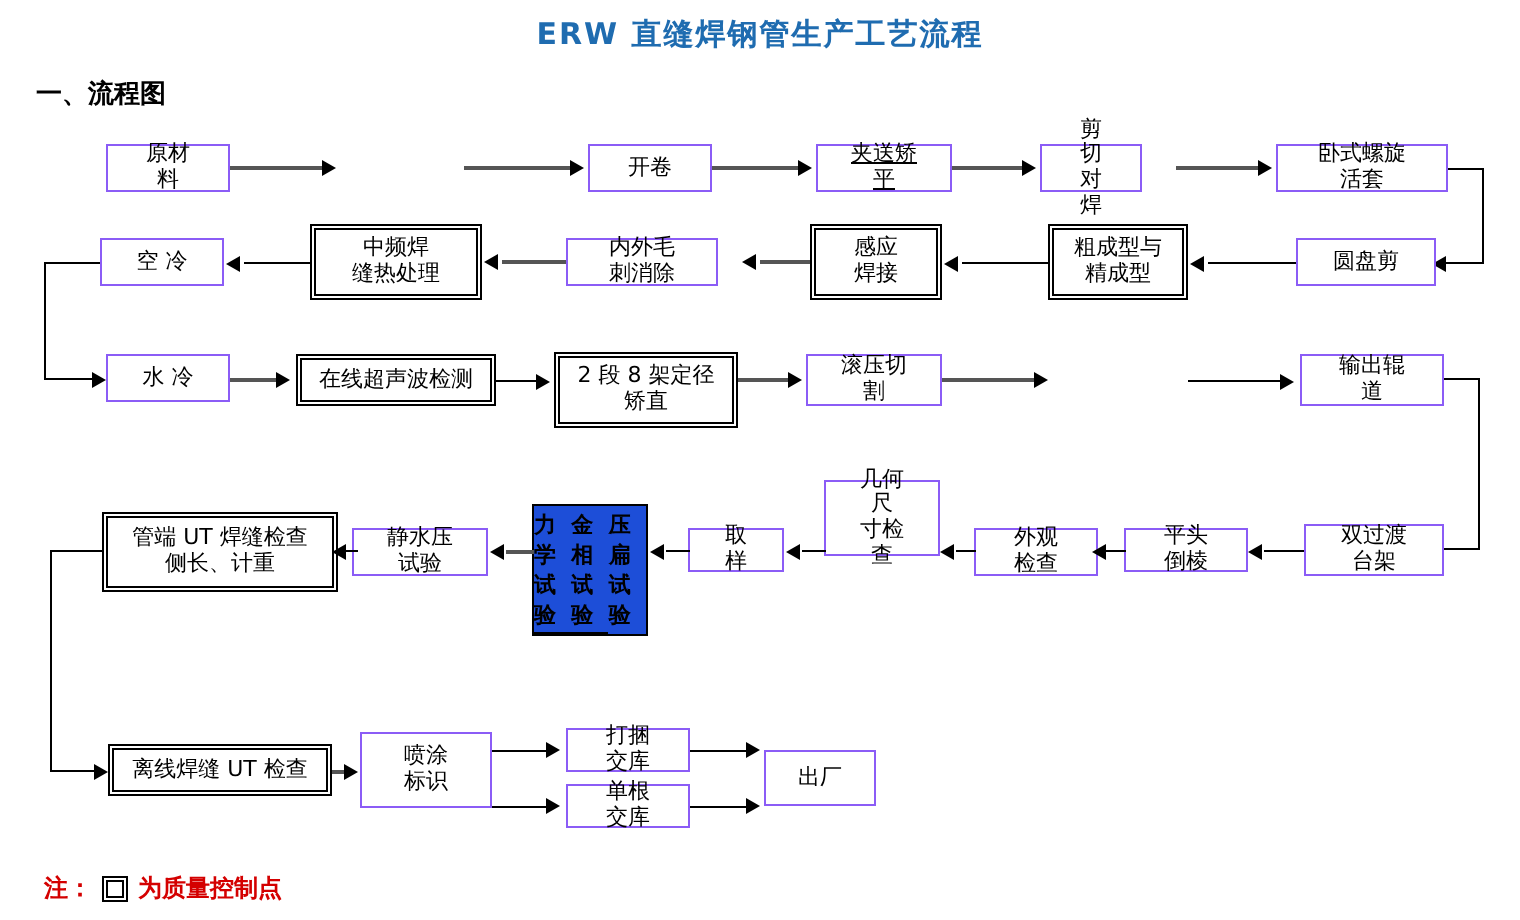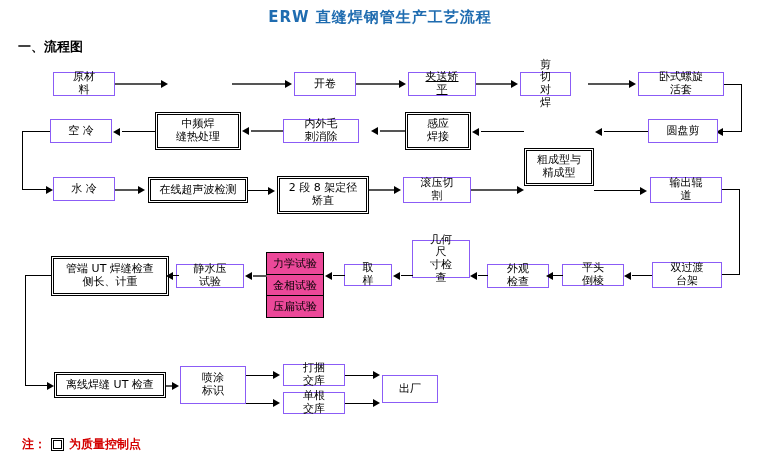--- a/index.html
+++ b/index.html
@@ -26,22 +26,22 @@
     padding:0 16px;white-space:pre-line;
   }
   .node.qc{
     border:1px solid #000;
     box-shadow:inset 0 0 0 1px #fff, inset 0 0 0 2px #000;
     padding:2px;
   }
 
   
   .stack{
-    position:absolute;box-sizing:border-box;background:#ec4899;border:1px solid #000;
-    display:flex;flex-direction:column;
+    position:absolute;box-sizing:border-box;background:#1d4ed8;border:1px solid #000;
+    display:flex;flex-direction:row;font-weight:bold;
   }
   .stack .cell{
     flex:1;display:flex;align-items:center;justify-content:center;
     font-size:11px;color:#000;border-bottom:1px solid #000;
   }
   .stack .cell:last-child{border-bottom:none;}
 
   
   .ln{position:absolute;background:#000;}
   .lh{height:1px;}
@@ -91,21 +91,21 @@
   <div class="ln lv" style="left:741px;top:84px;height:48px;"></div>
   <div class="ln lh" style="left:723px;top:131px;width:19px;"></div>
   <div class="arw l" style="left:716px;top:128px;"></div>
 
   <div class="node" style="left:50px;top:119px;width:62px;height:24px;">空 冷</div>
   <div class="node qc" style="left:155px;top:112px;width:86px;height:38px;">中频焊
 缝热处理</div>
   <div class="node" style="left:283px;top:119px;width:76px;height:24px;">内外毛刺消除</div>
   <div class="node qc" style="left:405px;top:112px;width:66px;height:38px;">感应
 焊接</div>
-  <div class="node qc" style="left:524px;top:112px;width:70px;height:38px;margin-top:36px;">粗成型与
+  <div class="node qc" style="left:524px;top:112px;width:70px;height:38px;">粗成型与
 精成型</div>
   <div class="node" style="left:648px;top:119px;width:70px;height:24px;">圆盘剪</div>
 
   <div class="ln lh" style="left:122px;top:131px;width:33px;"></div>
   <div class="arw l" style="left:113px;top:128px;"></div>
   <div class="ln lh thick" style="left:251px;top:130px;width:32px;"></div>
   <div class="arw l" style="left:242px;top:127px;"></div>
   <div class="ln lh thick" style="left:380px;top:130px;width:25px;"></div>
   <div class="arw l" style="left:371px;top:127px;"></div>
   <div class="ln lh" style="left:481px;top:131px;width:43px;"></div>

